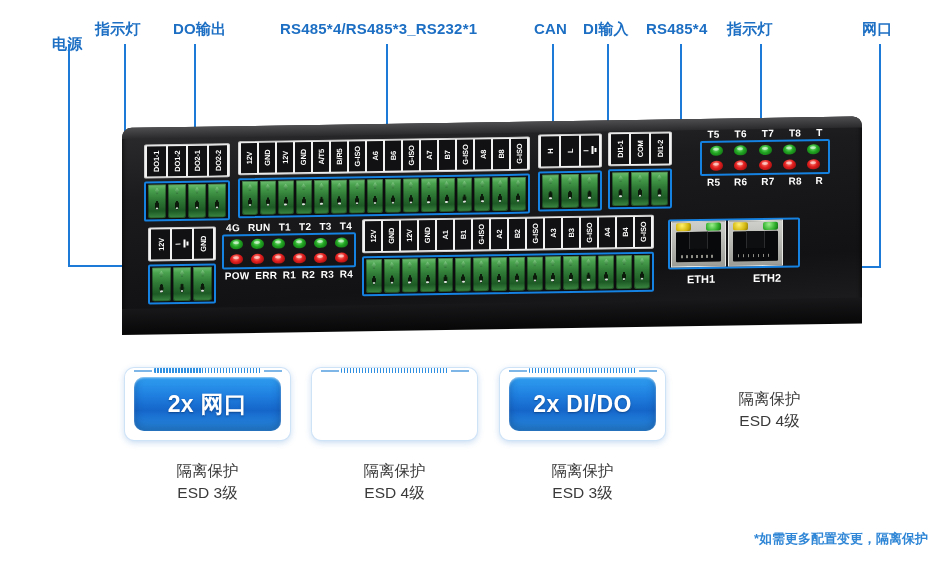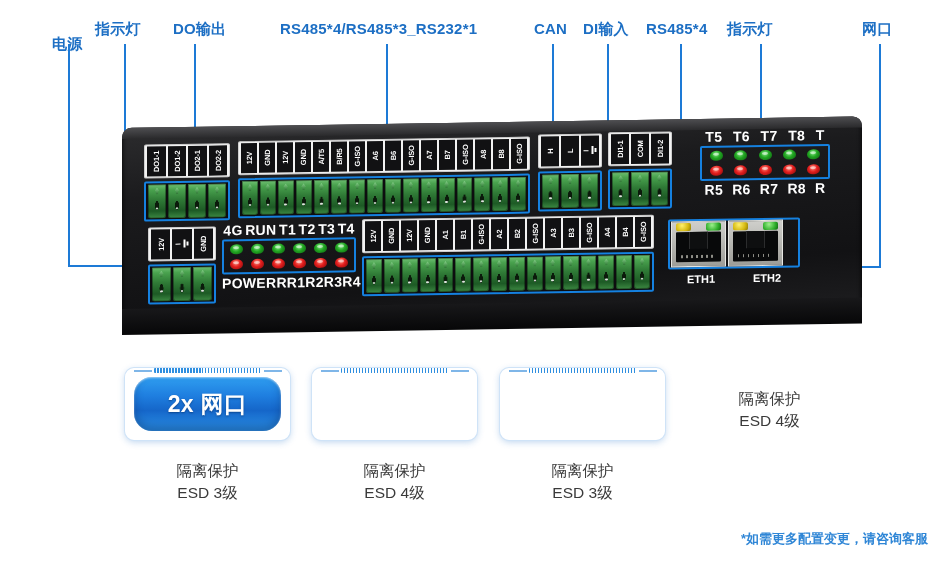--- a/index.html
+++ b/index.html
@@ -122,21 +122,21 @@
     position: absolute; left: 50%; bottom: 9px;
     width: 2.5px; height: 2.5px; margin-left: -1.25px;
     background: #dfe6df; border-radius: 50%;
   }
 
   
   .ledbank { position: absolute; }
   .ledrow { display: flex; }
   .ledlbl {
     flex: 1 1 auto; text-align: center;
-    color: #fff; font-size: 14px; font-weight: bold;
+    color: #fff; font-size: 10px; font-weight: bold;
     font-family: "Liberation Sans", sans-serif;
     letter-spacing: .3px;
   }
   .ledbox {
     border: 2px solid #1581e0;
     border-radius: 2px;
     padding: 3px 2px;
     margin: 1px 0;
   }
   .leds { display: flex; }
@@ -229,21 +229,21 @@
     background: repeating-linear-gradient(90deg,#2f8fe0 0 1.5px, #ffffff 1.5px 3px);
     border-radius: 1px;
   }
   .badge-notch::before, .badge-notch::after {
     content: ""; position: absolute; top: 2px; width: 18px; height: 1.5px; background: #7fb6e8;
   }
   .badge-notch::before { left: -20px; }
   .badge-notch::after { right: -20px; }
   .badge-pill {
     height: 100%;
-    border-radius: 18px;
+    border-radius: 10px;
     background: linear-gradient(180deg,#2f9ef0 0%, #1f7fe0 34%, #1566c9 62%, #2d94ea 100%);
     box-shadow: inset 0 1px 2px rgba(255,255,255,.55), inset 0 -5px 9px rgba(10,50,110,.45);
     display: flex; align-items: center; justify-content: center;
   }
   .badge-pill span {
     color: #ffffff;
     font-size: 23px;
     font-weight: bold;
     letter-spacing: .3px;
     text-shadow: 0 1px 2px rgba(0,40,90,.55);
@@ -703,31 +703,34 @@
       </div>
       <div class="badge-cap">
         <div>隔离保护</div>
         <div>ESD 4级</div>
       </div>
     </div>
 
     <div class="badge-wrap" style="left:500px;">
       <div class="badge-frame">
         <div class="badge-notch"></div>
+        <div class="badge-pill">
+          <span>2x DI/DO</span>
+        </div>
       </div>
       <div class="badge-cap">
         <div>隔离保护</div>
         <div>ESD 3级</div>
       </div>
     </div>
 
     <div class="badge-wrap" style="left:687px;">
       <div class="badge-cap">
         <div>隔离保护</div>
         <div>ESD 4级</div>
       </div>
     </div>
 
   </div>
 
-  <div class="footnote">*如需更多配置变更，请咨询客服</div>
+  <div class="footnote">*如需更多配置变更，隔离保护</div>
 
 </div>
 
 </body></html>

